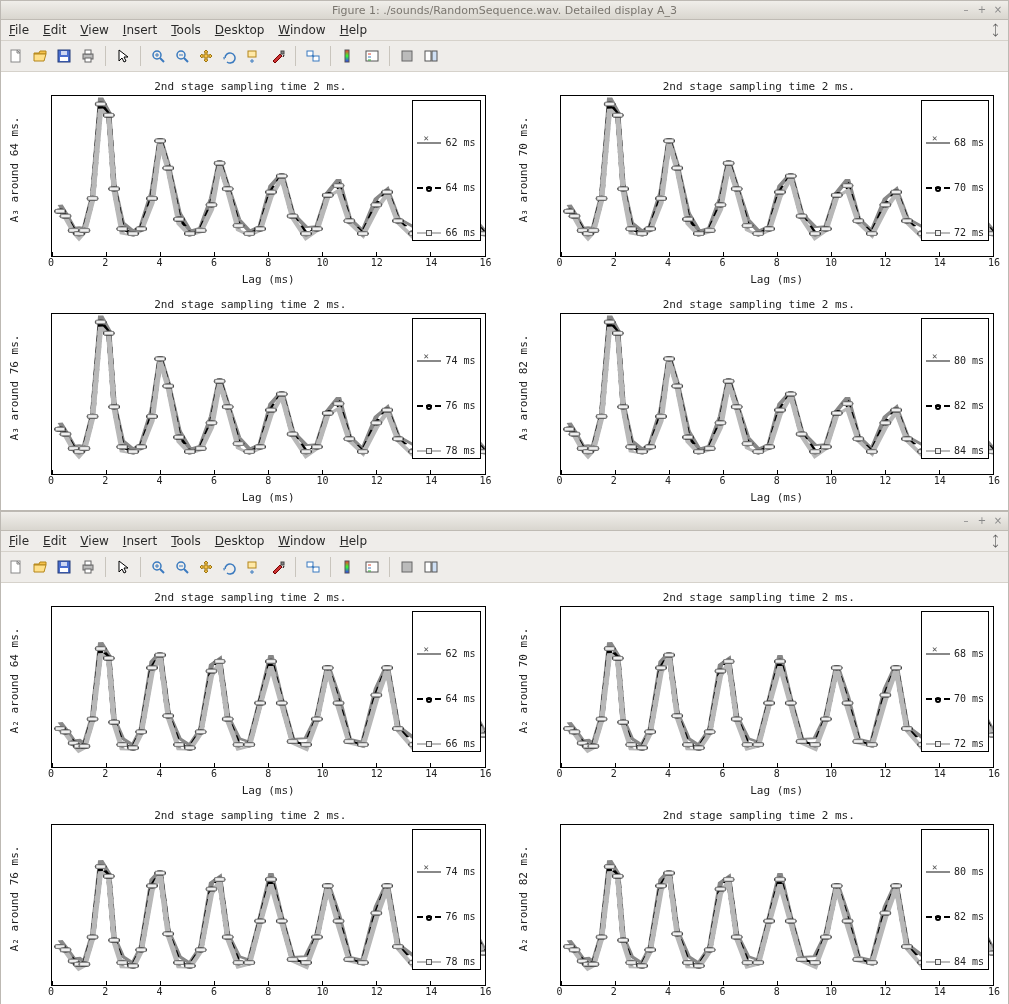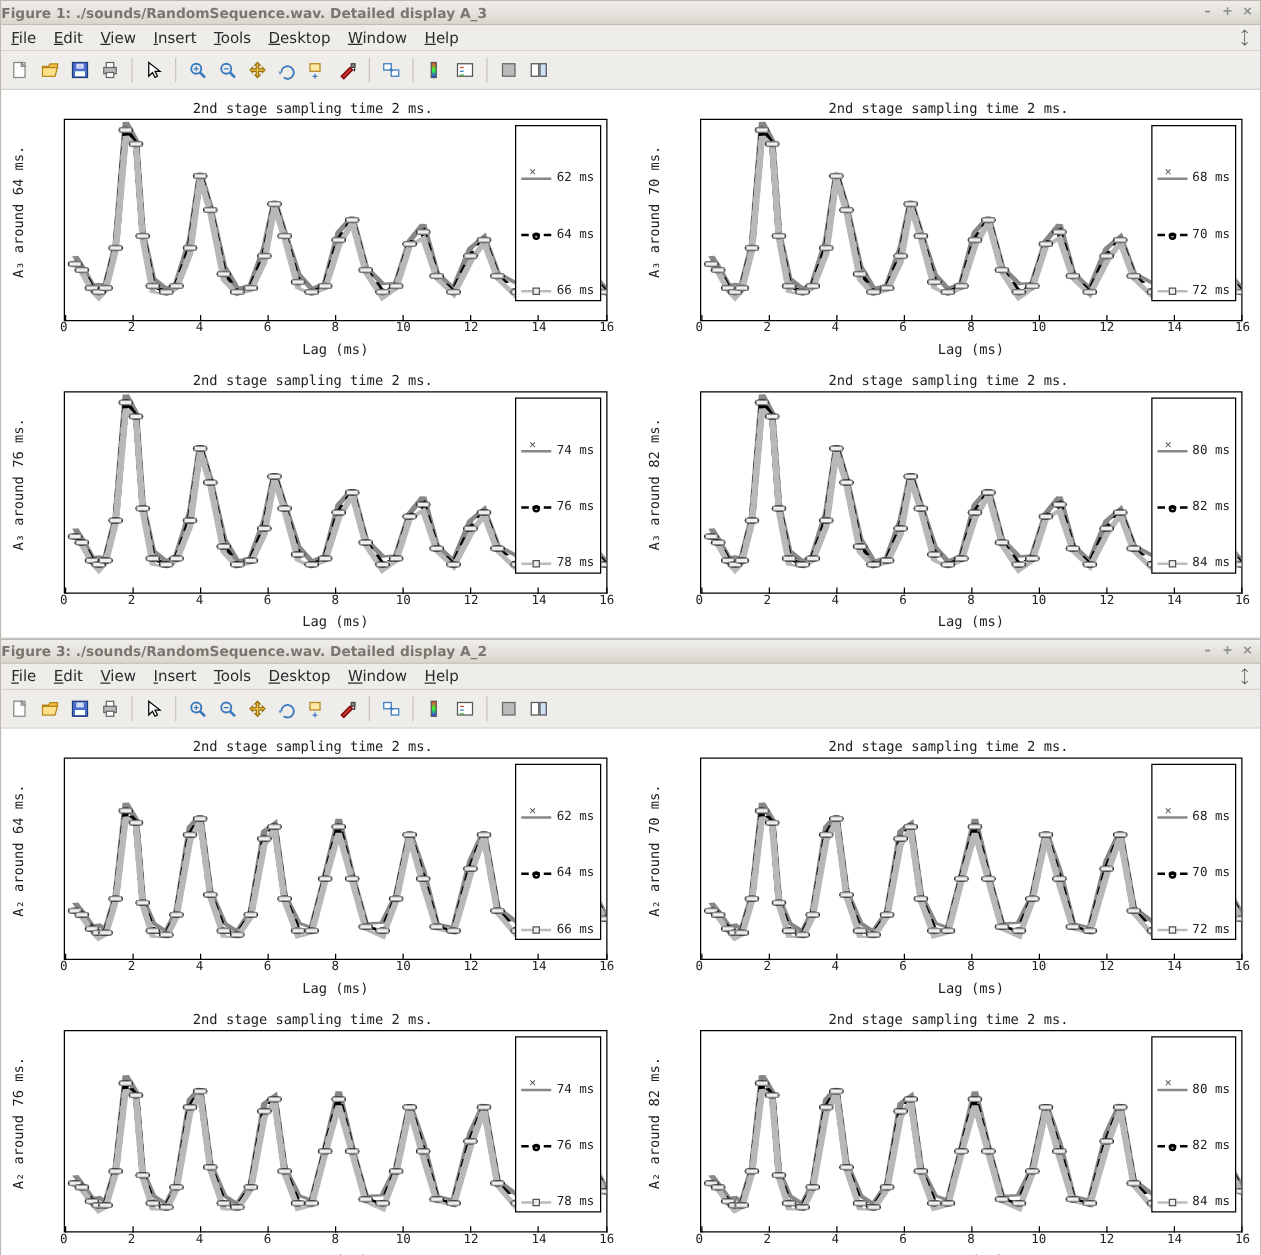--- a/index.html
+++ b/index.html
@@ -1,22 +1,22 @@
 <!DOCTYPE html>
 <html><head>
 <meta charset="utf-8">
 <style>
   html, body { margin:0; padding:0; background:#e8e6e3; font-family:"DejaVu Sans","Helvetica",sans-serif; font-size:12px; color:#222; }
   body { width:1009px; height:1004px; overflow:hidden; }
 
   
   .window { background:#efedea; border:1px solid #bdb9b3; box-shadow:0 1px 2px rgba(0,0,0,.1); width:1007px; margin:0 auto; }
-  .titlebar { height:18px; display:flex; align-items:center; justify-content:flex-start;
+  .titlebar { height:18px; display:flex; align-items:center; justify-content:center;
               background:linear-gradient(#f0eeea,#d9d6cf); border-bottom:1px solid #bfbbb4;
-              font-size:11px; font-weight:bold; color:#7a766f; position:relative; }
+              font-size:11px; font-weight:normal; color:#7a766f; position:relative; }
   .titlebar .win-buttons { position:absolute; right:4px; top:2px; display:flex; gap:4px; }
   .titlebar .win-buttons span { width:12px; height:12px; display:inline-flex; align-items:center;
               justify-content:center; font-size:10px; color:#888; }
 
   .menubar { height:20px; display:flex; align-items:center; gap:14px; padding:0 8px;
              background:#efedea; border-bottom:1px solid #d6d2cb; }
   .menubar .menu-item { color:#2a2a2a; font-size:12px; cursor:default; }
   .menubar .menu-item span.u { text-decoration:underline; }
   .dock-corner { margin-left:auto; font-size:13px; color:#555; transform:rotate(45deg); }
 
@@ -1418,21 +1418,20 @@
               <span style="left:87.5%">14</span>
               <span style="left:100%">16</span>
             </div>
       <div class="xlabel">Lag (ms)</div>
     </div>
         </div>
     </div>
   </div>
   <div class="window">
     <div class="titlebar">
-      <span>Figure 3: ./sounds/RandomSequence.wav. Detailed display A_2</span>
       <div class="win-buttons">
         <span>–</span>
         <span>+</span>
         <span>×</span>
       </div>
     </div>
     <div class="menubar">
         <span class="menu-item"><span class="u">F</span>ile</span>
         <span class="menu-item"><span class="u">E</span>dit</span>
         <span class="menu-item"><span class="u">V</span>iew</span>

